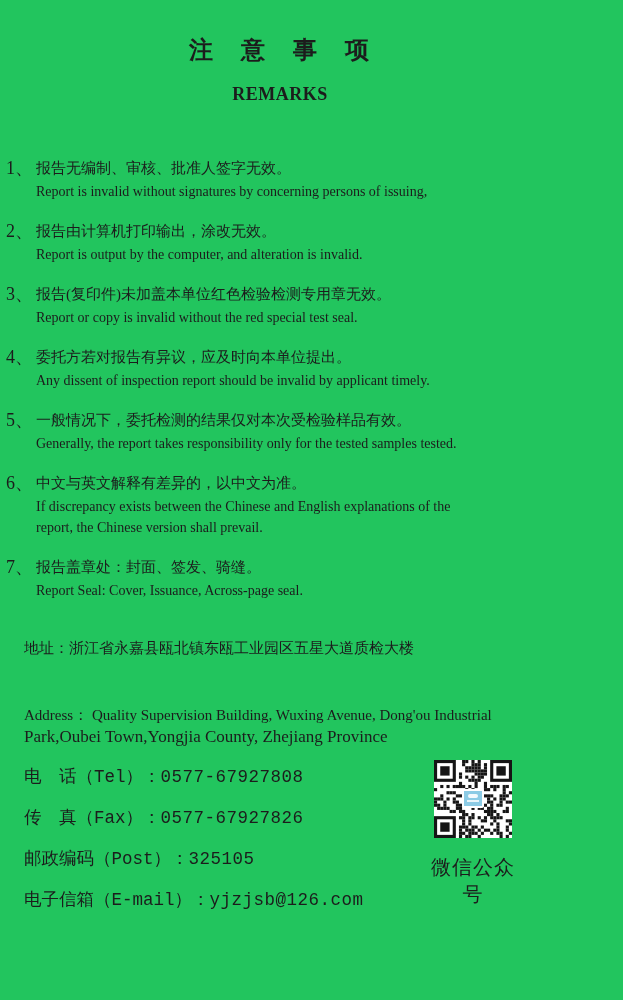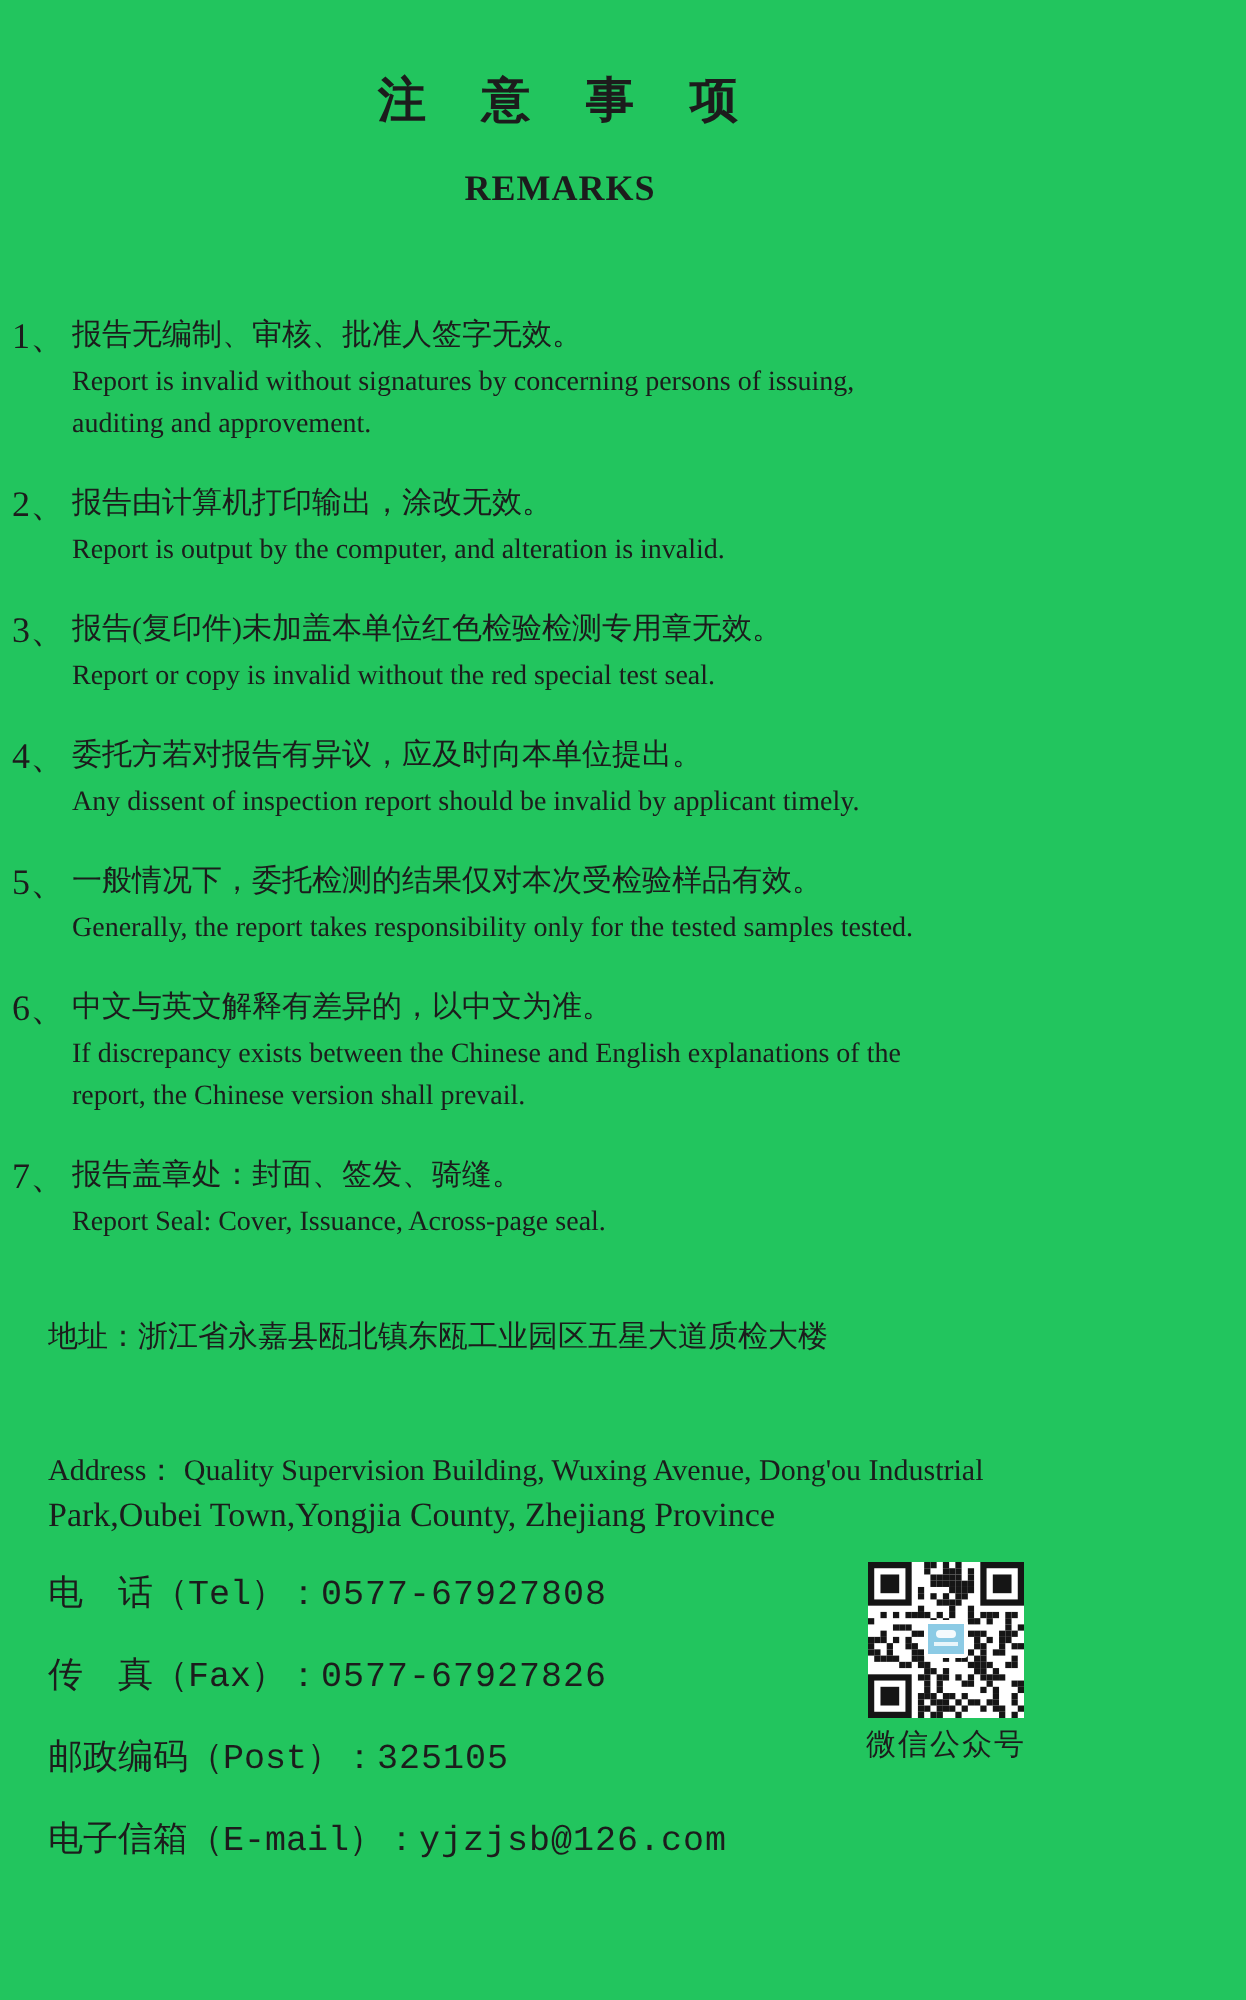--- a/index.html
+++ b/index.html
@@ -69,39 +69,38 @@
     border-radius: 2px;
   }
   .qr-logo-mark-1 {
     position: absolute; left: 4px; top: 3px; width: 10px; height: 4px;
     background: #ffffff; border-radius: 2px; opacity: 0.9;
   }
   .qr-logo-mark-2 {
     position: absolute; left: 3px; top: 9px; width: 12px; height: 2px;
     background: #ffffff; opacity: 0.8;
   }
-  .qr-caption { margin-top: 4px; font-size: 15px; letter-spacing: 1px; }
+  .qr-caption { margin-top: 16px; font-size: 20px; letter-spacing: 1px; }
 </style>
 </head>
 <body>
 
 <div class="page">
 
   <div class="doc-header">
     <h1 class="title-cn">注　意　事　项</h1>
     <h2 class="title-en">REMARKS</h2>
   </div>
 
   <ol class="remarks">
     <li class="remark">
       <div class="remark-num">1、</div>
       <div class="remark-body">
         <div class="cn-line">报告无编制、审核、批准人签字无效。</div>
         <div class="en-line">Report is invalid without signatures by concerning persons of issuing,</div>
-        <div class="en-line">auditing and approvement.</div>
       </div>
     </li>
     <li class="remark">
       <div class="remark-num">2、</div>
       <div class="remark-body">
         <div class="cn-line">报告由计算机打印输出，涂改无效。</div>
         <div class="en-line">Report is output by the computer, and alteration is invalid.</div>
       </div>
     </li>
     <li class="remark">

